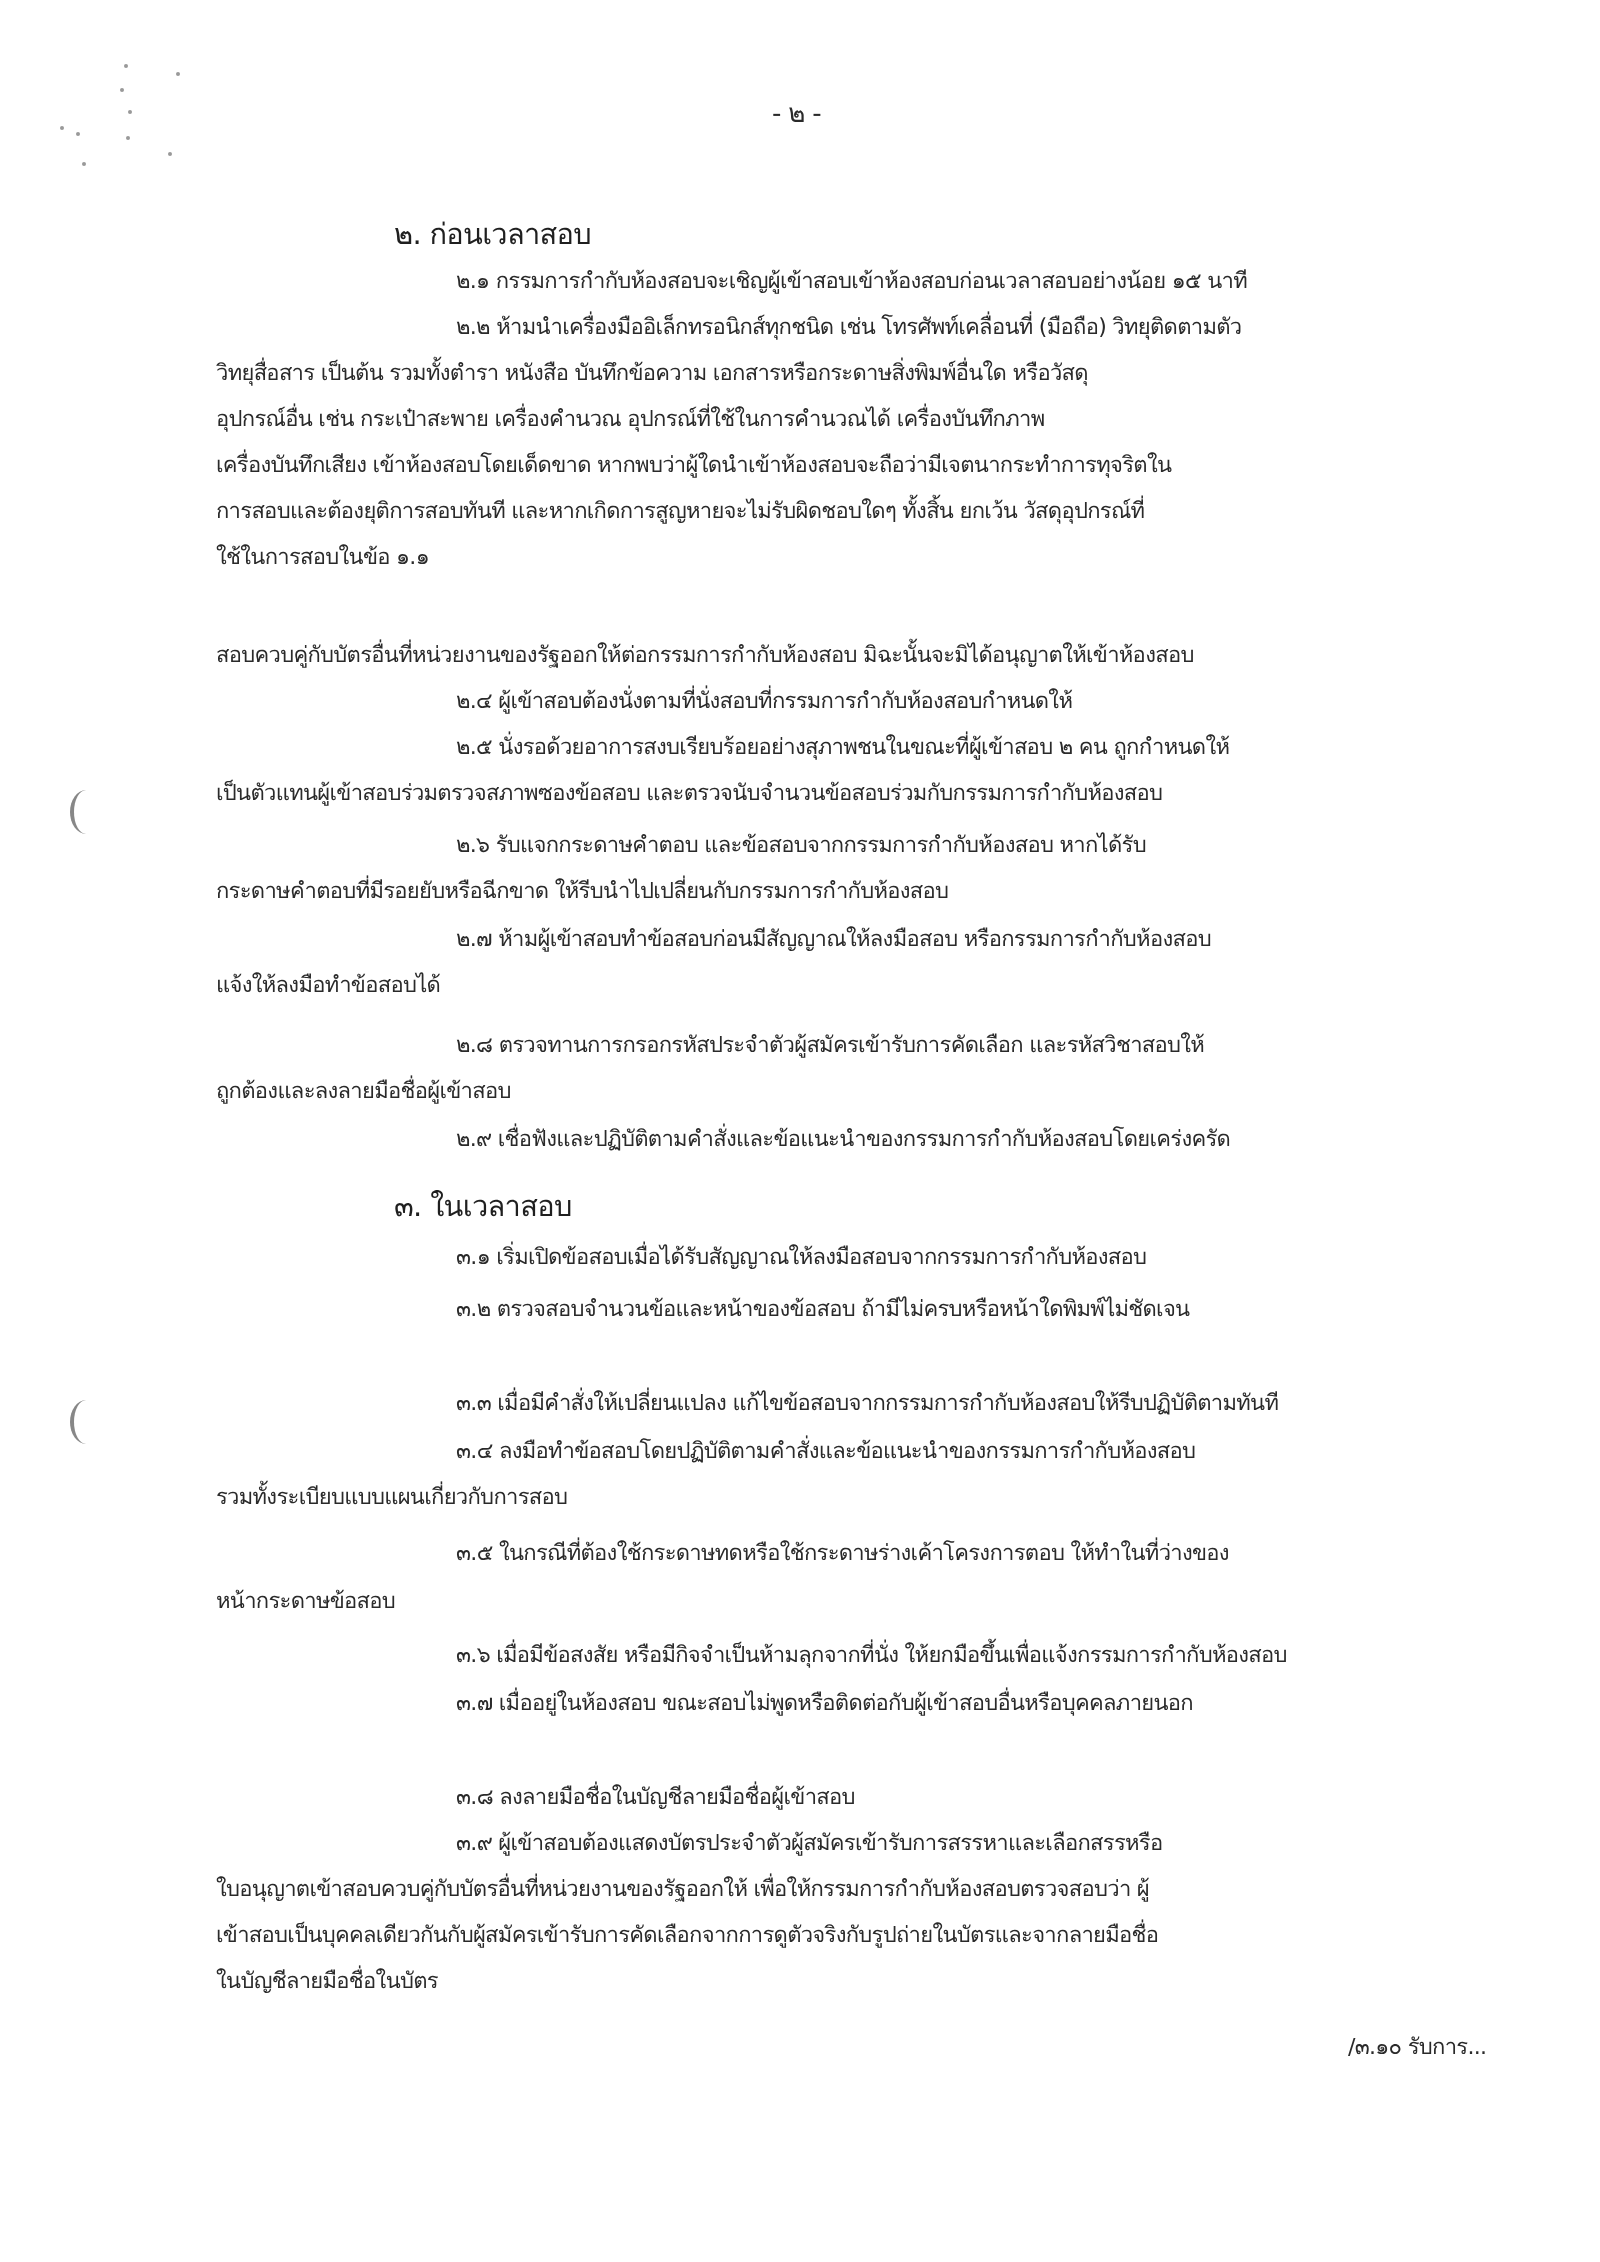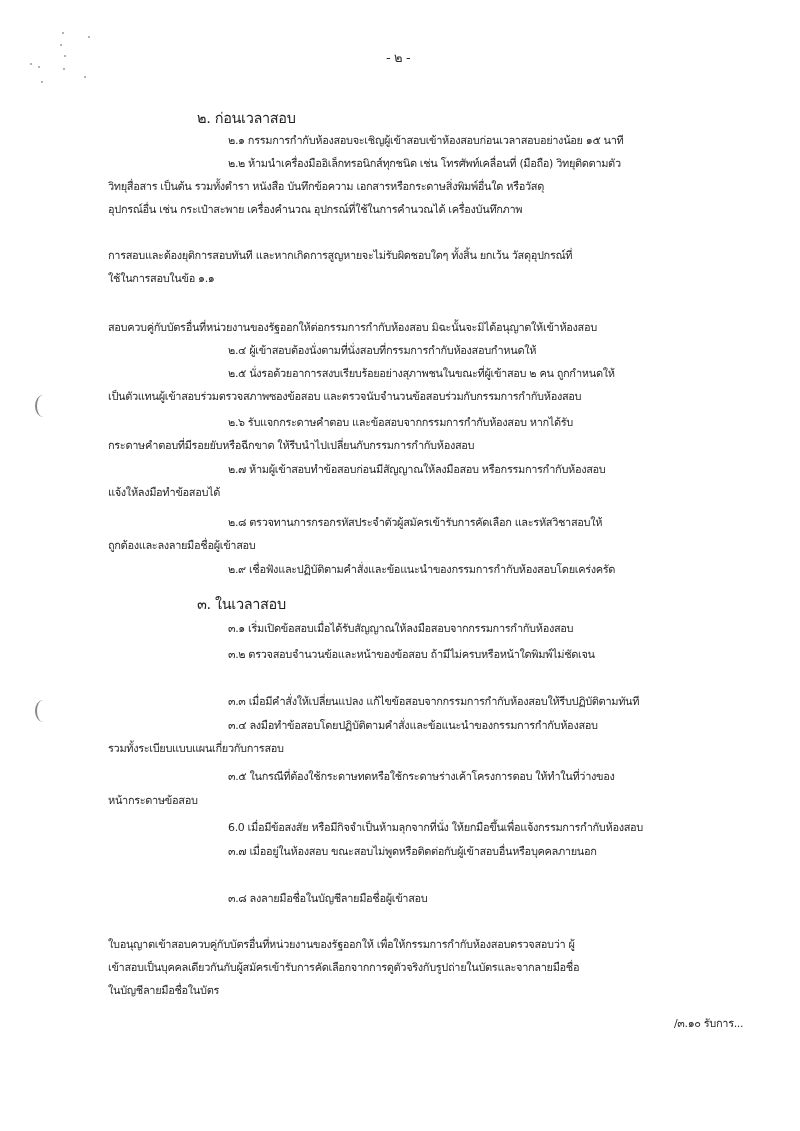--- a/index.html
+++ b/index.html
@@ -47,20 +47,21 @@
   <div class="mark" style="left:35px;top:395px"></div>
   <div class="mark" style="left:35px;top:700px"></div>
 
   <div class="line pagenum">- ๒ -</div>
 
   <div class="line heading" style="left:197px;top:108px">๒. ก่อนเวลาสอบ</div>
   <div class="line" style="left:228px;top:131px">๒.๑ กรรมการกำกับห้องสอบจะเชิญผู้เข้าสอบเข้าห้องสอบก่อนเวลาสอบอย่างน้อย  ๑๕ นาที</div>
   <div class="line" style="left:228px;top:154px">๒.๒ ห้ามนำเครื่องมืออิเล็กทรอนิกส์ทุกชนิด เช่น โทรศัพท์เคลื่อนที่ (มือถือ) วิทยุติดตามตัว</div>
   <div class="line" style="left:108px;top:177px">วิทยุสื่อสาร เป็นต้น รวมทั้งตำรา หนังสือ บันทึกข้อความ เอกสารหรือกระดาษสิ่งพิมพ์อื่นใด หรือวัสดุ</div>
   <div class="line" style="left:108px;top:200px">อุปกรณ์อื่น เช่น กระเป๋าสะพาย  เครื่องคำนวณ  อุปกรณ์ที่ใช้ในการคำนวณได้ เครื่องบันทึกภาพ</div>
+  <div class="line" style="left:108px;top:223px">เครื่องบันทึกเสียง เข้าห้องสอบโดยเด็ดขาด หากพบว่าผู้ใดนำเข้าห้องสอบจะถือว่ามีเจตนากระทำการทุจริตใน</div>
   <div class="line" style="left:108px;top:246px">การสอบและต้องยุติการสอบทันที และหากเกิดการสูญหายจะไม่รับผิดชอบใดๆ ทั้งสิ้น ยกเว้น วัสดุอุปกรณ์ที่</div>
   <div class="line" style="left:108px;top:269px">ใช้ในการสอบในข้อ ๑.๑</div>
   <div class="line" style="left:108px;top:318px">สอบควบคู่กับบัตรอื่นที่หน่วยงานของรัฐออกให้ต่อกรรมการกำกับห้องสอบ มิฉะนั้นจะมิได้อนุญาตให้เข้าห้องสอบ</div>
   <div class="line" style="left:228px;top:341px">๒.๔ ผู้เข้าสอบต้องนั่งตามที่นั่งสอบที่กรรมการกำกับห้องสอบกำหนดให้</div>
   <div class="line" style="left:228px;top:364px">๒.๕ นั่งรอด้วยอาการสงบเรียบร้อยอย่างสุภาพชนในขณะที่ผู้เข้าสอบ ๒ คน ถูกกำหนดให้</div>
   <div class="line" style="left:108px;top:387px">เป็นตัวแทนผู้เข้าสอบร่วมตรวจสภาพซองข้อสอบ และตรวจนับจำนวนข้อสอบร่วมกับกรรมการกำกับห้องสอบ</div>
   <div class="line" style="left:228px;top:413px">๒.๖ รับแจกกระดาษคำตอบ และข้อสอบจากกรรมการกำกับห้องสอบ หากได้รับ</div>
   <div class="line" style="left:108px;top:436px">กระดาษคำตอบที่มีรอยยับหรือฉีกขาด ให้รีบนำไปเปลี่ยนกับกรรมการกำกับห้องสอบ</div>
   <div class="line" style="left:228px;top:460px">๒.๗ ห้ามผู้เข้าสอบทำข้อสอบก่อนมีสัญญาณให้ลงมือสอบ หรือกรรมการกำกับห้องสอบ</div>
   <div class="line" style="left:108px;top:483px">แจ้งให้ลงมือทำข้อสอบได้</div>
@@ -69,21 +70,22 @@
   <div class="line" style="left:228px;top:560px">๒.๙ เชื่อฟังและปฏิบัติตามคำสั่งและข้อแนะนำของกรรมการกำกับห้องสอบโดยเคร่งครัด</div>
 
   <div class="line heading" style="left:197px;top:594px">๓. ในเวลาสอบ</div>
   <div class="line" style="left:228px;top:619px">๓.๑ เริ่มเปิดข้อสอบเมื่อได้รับสัญญาณให้ลงมือสอบจากกรรมการกำกับห้องสอบ</div>
   <div class="line" style="left:228px;top:645px">๓.๒ ตรวจสอบจำนวนข้อและหน้าของข้อสอบ ถ้ามีไม่ครบหรือหน้าใดพิมพ์ไม่ชัดเจน</div>
   <div class="line" style="left:228px;top:692px">๓.๓ เมื่อมีคำสั่งให้เปลี่ยนแปลง แก้ไขข้อสอบจากกรรมการกำกับห้องสอบให้รีบปฏิบัติตามทันที</div>
   <div class="line" style="left:228px;top:716px">๓.๔ ลงมือทำข้อสอบโดยปฏิบัติตามคำสั่งและข้อแนะนำของกรรมการกำกับห้องสอบ</div>
   <div class="line" style="left:108px;top:739px">รวมทั้งระเบียบแบบแผนเกี่ยวกับการสอบ</div>
   <div class="line" style="left:228px;top:767px">๓.๕ ในกรณีที่ต้องใช้กระดาษทดหรือใช้กระดาษร่างเค้าโครงการตอบ ให้ทำในที่ว่างของ</div>
   <div class="line" style="left:108px;top:791px">หน้ากระดาษข้อสอบ</div>
-  <div class="line" style="left:228px;top:818px">6.0 เมื่อมีข้อสงสัย หรือมีกิจจำเป็นห้ามลุกจากที่นั่ง ให้ยกมือขึ้นเพื่อแจ้งกรรมการกำกับห้องสอบ</div>
+  <div class="line" style="left:228px;top:818px">๓.๖ เมื่อมีข้อสงสัย หรือมีกิจจำเป็นห้ามลุกจากที่นั่ง ให้ยกมือขึ้นเพื่อแจ้งกรรมการกำกับห้องสอบ</div>
   <div class="line" style="left:228px;top:842px">๓.๗ เมื่ออยู่ในห้องสอบ ขณะสอบไม่พูดหรือติดต่อกับผู้เข้าสอบอื่นหรือบุคคลภายนอก</div>
   <div class="line" style="left:228px;top:889px">๓.๘ ลงลายมือชื่อในบัญชีลายมือชื่อผู้เข้าสอบ</div>
+  <div class="line" style="left:228px;top:912px">๓.๙ ผู้เข้าสอบต้องแสดงบัตรประจำตัวผู้สมัครเข้ารับการสรรหาและเลือกสรรหรือ</div>
   <div class="line" style="left:108px;top:958px">เข้าสอบเป็นบุคคลเดียวกันกับผู้สมัครเข้ารับการคัดเลือกจากการดูตัวจริงกับรูปถ่ายในบัตรและจากลายมือชื่อ</div>
   <div class="line" style="left:108px;top:935px">ใบอนุญาตเข้าสอบควบคู่กับบัตรอื่นที่หน่วยงานของรัฐออกให้ เพื่อให้กรรมการกำกับห้องสอบตรวจสอบว่า ผู้</div>
   <div class="line" style="left:108px;top:981px">ในบัญชีลายมือชื่อในบัตร</div>
 
   <div class="line" style="left:674px;top:1014px">/๓.๑๐ รับการ...</div>
 </div>
 
 </body></html>

